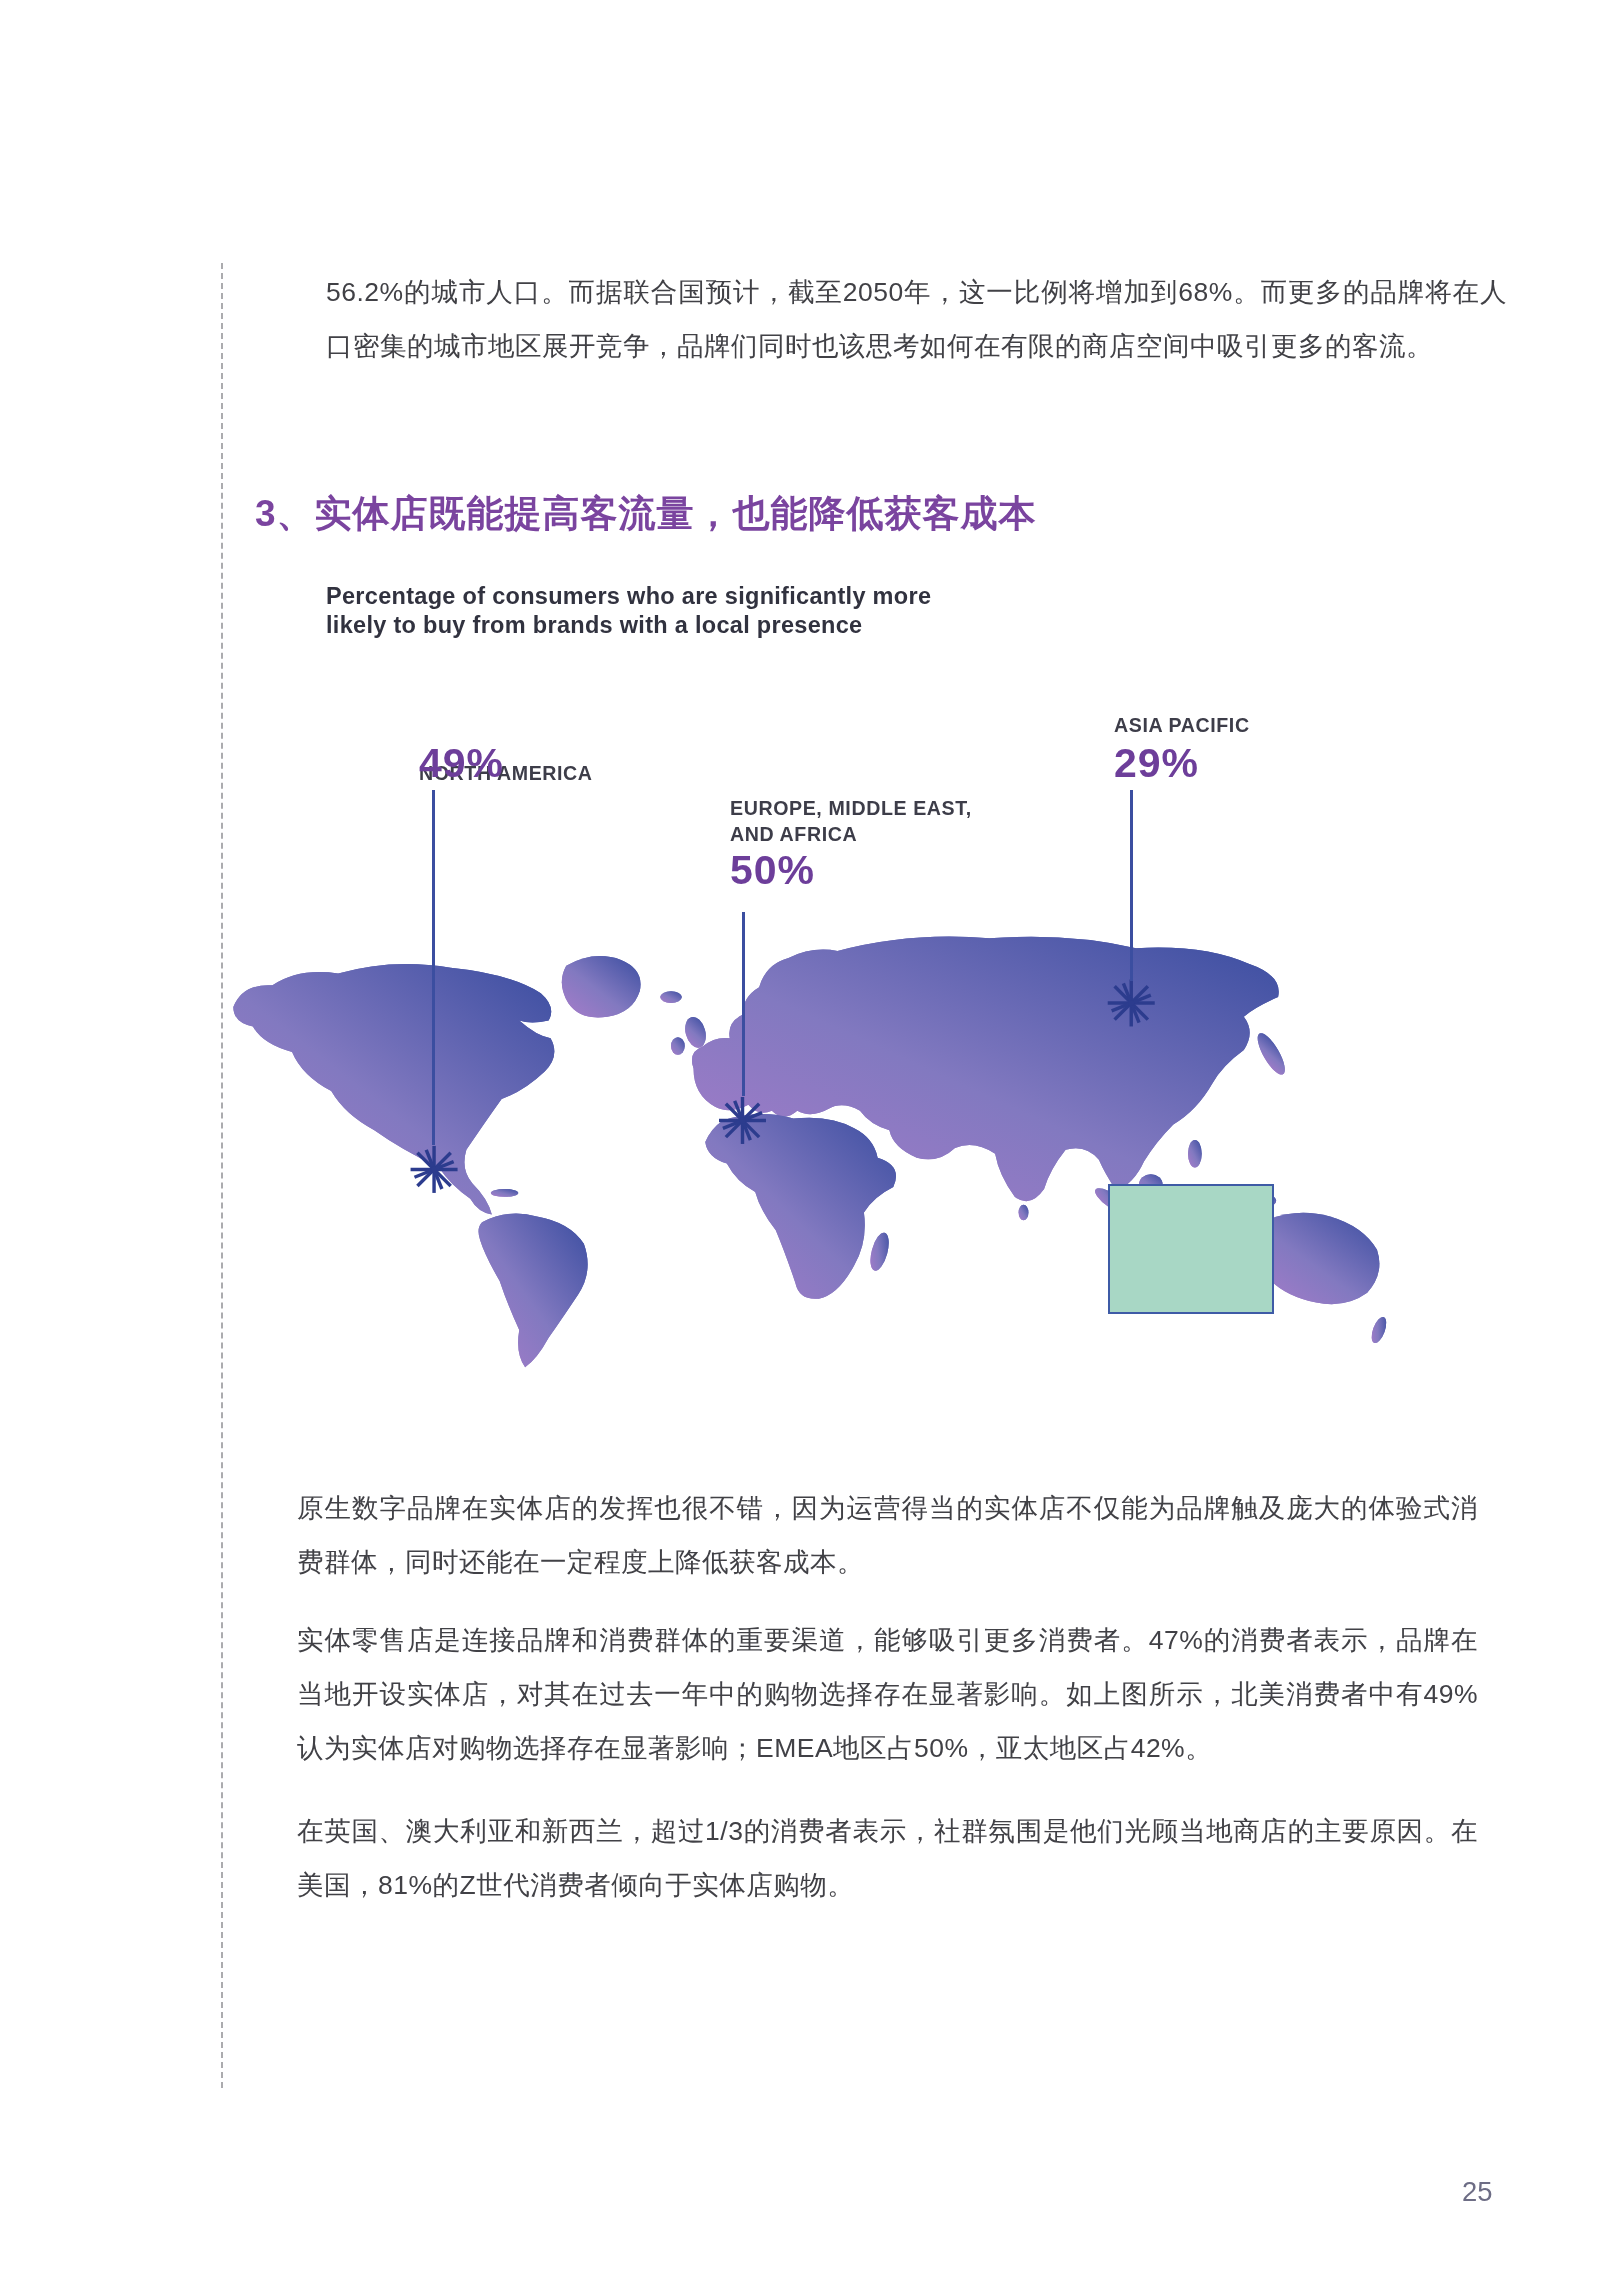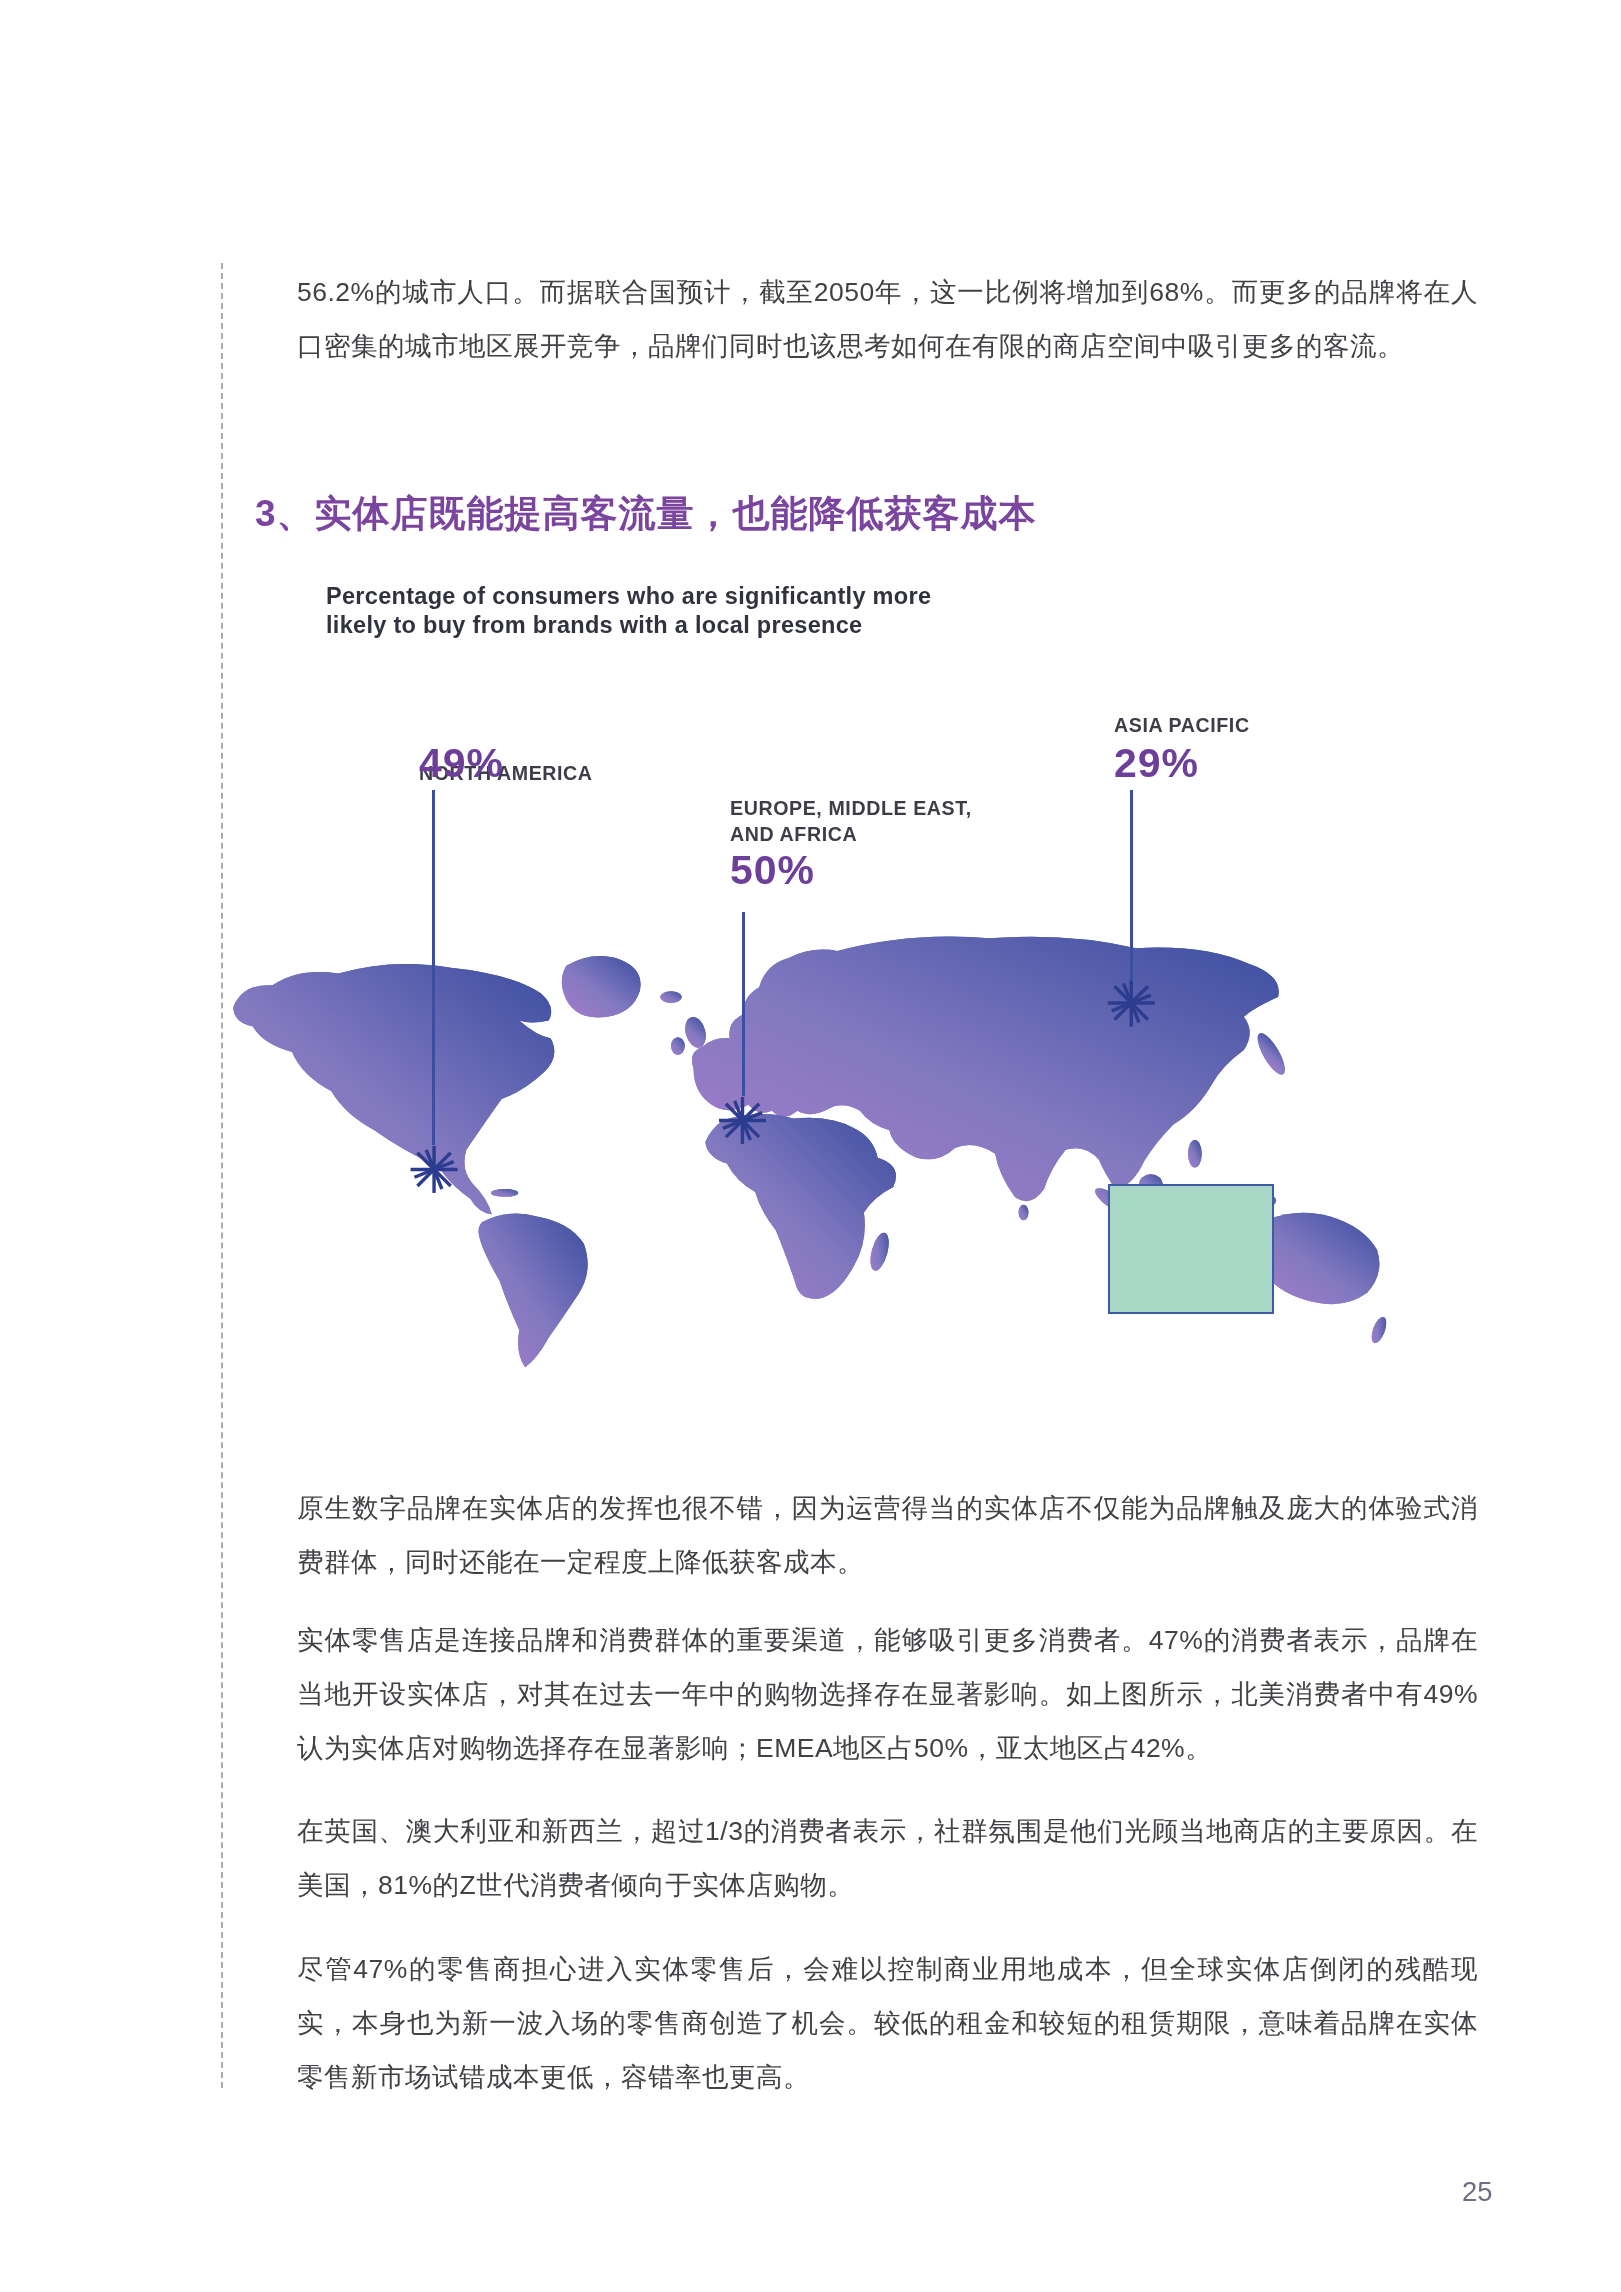--- a/index.html
+++ b/index.html
@@ -68,21 +68,21 @@
     font-size:27.4px;font-weight:normal;color:#6d6d85;
   }
 </style>
 </head>
 <body>
 
 <div class="page">
 
   <div class="dashed-rule"></div>
 
-  <div class="body-para" style="top:265px;">56.2%的城市人口。而据联合国预计，截至2050年，这一比例将增加到68%。而更多的品牌将在人口密集的城市地区展开竞争，品牌们同时也该思考如何在有限的商店空间中吸引更多的客流。</div>
+  <div class="body-para" style="top:265px;margin-left:29px;">56.2%的城市人口。而据联合国预计，截至2050年，这一比例将增加到68%。而更多的品牌将在人口密集的城市地区展开竞争，品牌们同时也该思考如何在有限的商店空间中吸引更多的客流。</div>
 
   <div class="section-heading">3、实体店既能提高客流量，也能降低获客成本</div>
 
   <div class="chart-title">
     <div>Percentage of consumers who are significantly more</div>
     <div>likely to buy from brands with a local presence</div>
   </div>
 
   <svg class="map-svg" width="1176" height="470" viewBox="0 0 1200 480">
     <defs>
@@ -176,18 +176,17 @@
 
   <div class="region-label" style="left:1114px;top:713px;">ASIA PACIFIC</div>
   <div class="region-value" style="left:1114px;top:742px;">29%</div>
 
   <div class="global-box-back"></div>
 
 
   <div class="body-para" style="top:1481px;">原生数字品牌在实体店的发挥也很不错，因为运营得当的实体店不仅能为品牌触及庞大的体验式消费群体，同时还能在一定程度上降低获客成本。</div>
   <div class="body-para" style="top:1613px;">实体零售店是连接品牌和消费群体的重要渠道，能够吸引更多消费者。47%的消费者表示，品牌在当地开设实体店，对其在过去一年中的购物选择存在显著影响。如上图所示，北美消费者中有49%认为实体店对购物选择存在显著影响；EMEA地区占50%，亚太地区占42%。</div>
   <div class="body-para" style="top:1804px;">在英国、澳大利亚和新西兰，超过1/3的消费者表示，社群氛围是他们光顾当地商店的主要原因。在美国，81%的Z世代消费者倾向于实体店购物。</div>
-  <div class="body-para" style="top:1942px;">尽管47%的零售商担心进入实体零售后，会难以控制商业用地成本，但全球实体店倒闭的残酷现实，本身也为新一波入场的零售商创造了机会。较低的租金和较短的租赁期限，意味着品牌在实体零售新市场试错成本更低，容错率也更高。</div>
 
   <div class="page-number">25</div>
 
 </div>
 
 
 </body></html>

